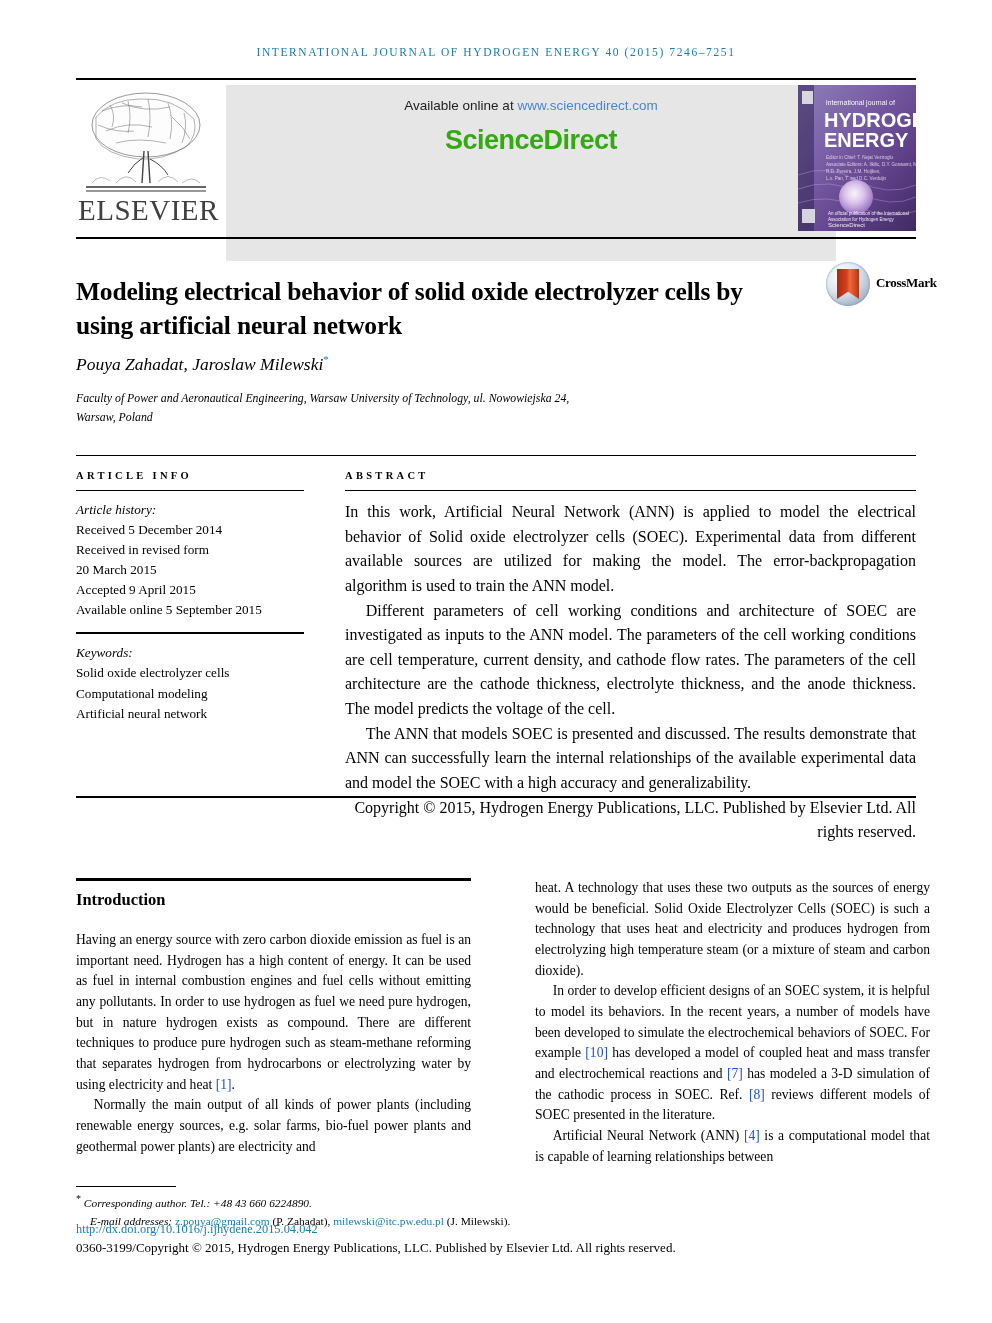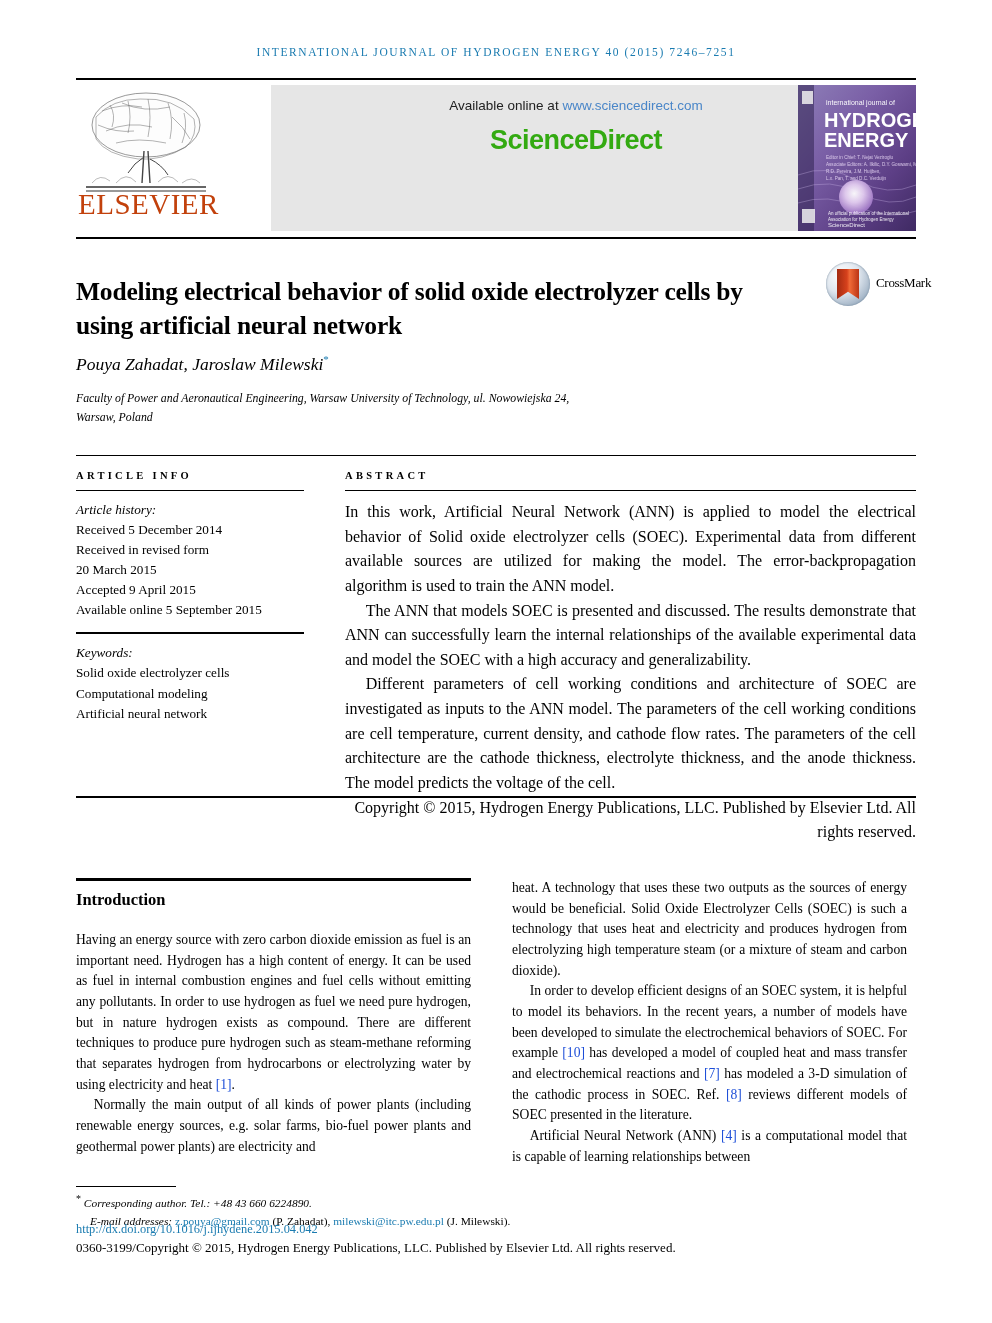--- a/index.html
+++ b/index.html
@@ -58,37 +58,36 @@
     position: absolute;
     left: 0;
     top: 0;
     width: 140px;
     height: 146px;
   }
   .tree-svg { position:absolute; left: 6px; top: 2px; }
   .elsevier-word {
     position: absolute;
     left: 2px;
-    bottom: 12px;
+    bottom: 6px;
     width: 132px;
     text-align: center;
-    color: #c2410c;
+    color: #404040;
     font-family: "Liberation Serif", serif;
     font-size: 29px;
     letter-spacing: 0.5px;
     line-height: 1;
   }
   .sd-band {
     position: absolute;
     left: 150px;
     top: 0;
     width: 610px;
-    height: 146px;
+    height: 176px;
     background: #e6e6e6;
-    margin-left: 45px;
   }
   .sd-avail {
     position: absolute;
     top: 13px;
     left: 0;
     width: 610px;
     text-align: center;
     font-family: "Liberation Sans", sans-serif;
     font-size: 13.5px;
     color: #222;
@@ -169,21 +168,21 @@
     width: 22px; height: 30px;
     background: linear-gradient(90deg,#a32b12 0%, #d6411c 45%, #f06a38 58%, #bb3415 100%);
     clip-path: polygon(0 0, 100% 0, 100% 100%, 50% 76%, 0 100%);
   }
   .cm-label {
     position: absolute;
     left: 50px;
     top: 13px;
     font-family: "Liberation Serif", serif;
     font-size: 13px;
-    font-weight: normal;
+    font-weight: bold;
     letter-spacing: -0.3px;
   }
 
   
   .authors {
     position: absolute;
     top: 353px;
     left: 76px;
     width: 720px;
     font-family: "Liberation Serif", serif;
@@ -263,21 +262,21 @@
   
   .body-left {
     position: absolute;
     top: 878px;
     left: 76px;
     width: 395px;
   }
   .body-right {
     position: absolute;
     top: 878px;
-    left: 512px;
+    left: 535px;
     width: 395px;
   }
   .intro-rule {
     height: 3px;
     background: #000;
     width: 100%;
     margin-bottom: 9px;
   }
   h2.intro-title {
     font-family: "Liberation Serif", serif;
@@ -452,22 +451,22 @@
       <div>Computational modeling</div>
       <div>Artificial neural network</div>
     </div>
   </div>
 
   <div class="col-abs">
     <div class="sec-head">ABSTRACT</div>
     <div class="hr-thin"></div>
     <div class="abs-body">
       <p class="first">In this work, Artificial Neural Network (ANN) is applied to model the electrical behavior of Solid oxide electrolyzer cells (SOEC). Experimental data from different available sources are utilized for making the model. The error-backpropagation algorithm is used to train the ANN model.</p>
+      <p>Different parameters of cell working conditions and architecture of SOEC are investigated as inputs to the ANN model. The parameters of the cell working conditions are cell temperature, current density, and cathode flow rates. The parameters of the cell architecture are the cathode thickness, electrolyte thickness, and the anode thickness. The model predicts the voltage of the cell.</p>
       <p>The ANN that models SOEC is presented and discussed. The results demonstrate that ANN can successfully learn the internal relationships of the available experimental data and model the SOEC with a high accuracy and generalizability.</p>
-      <p>Different parameters of cell working conditions and architecture of SOEC are investigated as inputs to the ANN model. The parameters of the cell working conditions are cell temperature, current density, and cathode flow rates. The parameters of the cell architecture are the cathode thickness, electrolyte thickness, and the anode thickness. The model predicts the voltage of the cell.</p>
       <p class="copy">Copyright © 2015, Hydrogen Energy Publications, LLC. Published by Elsevier Ltd. All rights reserved.</p>
     </div>
   </div>
 
   <div class="rule-abs-end"></div>
 
   <div class="body-left">
     <div class="intro-rule"></div>
     <h2 class="intro-title">Introduction</h2>
     <div class="body-text">

